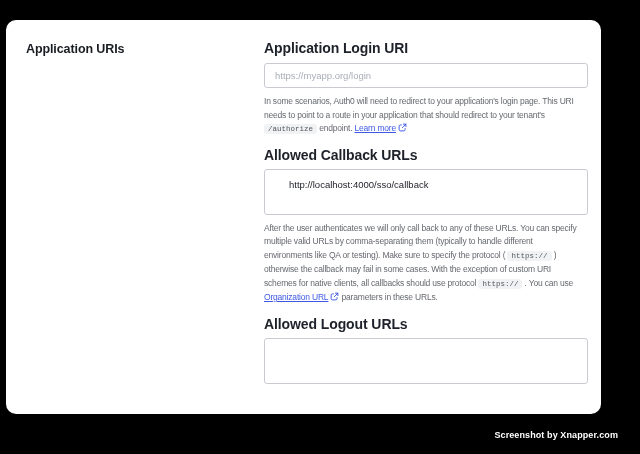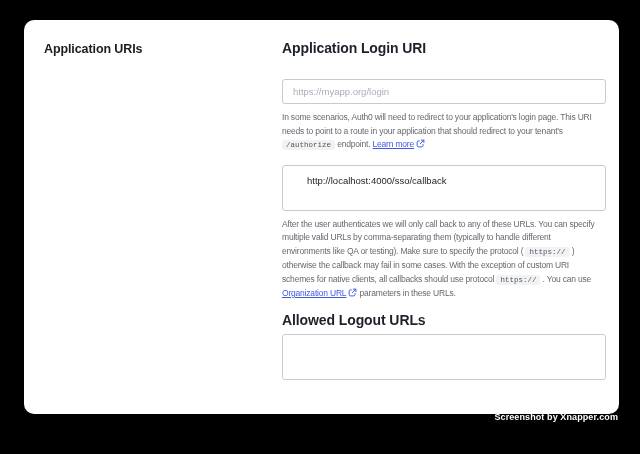--- a/index.html
+++ b/index.html
@@ -13,21 +13,21 @@
     overflow: hidden;
   }
   .stage {
     position: absolute;
     inset: 0;
     width: 640px;
     height: 454px;
   }
   .card {
     position: absolute;
-    left: 24px;
+    left: 6px;
     top: 20px;
     width: 595px;
     height: 394px;
     background: #ffffff;
     border-radius: 10px;
     box-shadow: 0 12px 34px rgba(0,0,0,0.55);
     overflow: hidden;
     display: flex;
     box-sizing: border-box;
     padding: 22px 13px 0 20px;
@@ -49,21 +49,21 @@
   }
   .field-label {
     font-size: 14px;
     font-weight: 700;
     color: #1d2129;
     letter-spacing: -0.1px;
     line-height: 13px;
     display: block;
   }
   .text-input {
-    margin-top: 24px;
+    margin-top: 8px;
     width: 100%;
     box-sizing: border-box;
     height: 25px;
     border: 1px solid #c9cbd1;
     border-radius: 3px;
     padding: 0 10px;
     font-family: "Liberation Sans", "DejaVu Sans", sans-serif;
     font-size: 9.5px;
     color: #1b1e24;
     outline: none;
@@ -118,21 +118,21 @@
     height: 9px;
     vertical-align: -1px;
     margin-left: 2px;
     color: #3f59e4;
   }
   .section-gap-1 { margin-top: 12px; }
   .section-gap-2 { margin-top: 13px; }
   .watermark {
     position: absolute;
     right: 22px;
-    bottom: 32px;
+    bottom: 14px;
     color: #ffffff;
     font-size: 9px;
     font-weight: 700;
     letter-spacing: 0.1px;
   }
 </style>
 </head>
 <body>
 
 <div class="stage">
@@ -149,20 +149,21 @@
         <label class="field-label">Application Login URI</label>
         <input class="text-input" type="text" placeholder="https://myapp.org/login" style="">
         <p class="help">In some scenarios, Auth0 will need to redirect to your application's login page. This URI needs to point to a route in your application that should redirect to your tenant's <code class="chip">/authorize</code> endpoint. <a class="hlink">Learn more</a><svg class="ext-icon" viewBox="0 0 12 12" fill="none" stroke="currentColor" stroke-width="1.3" stroke-linecap="round" stroke-linejoin="round">
               <path d="M4.6 2.6H3.1c-0.9 0-1.6 0.7-1.6 1.6v4.7c0 0.9 0.7 1.6 1.6 1.6h4.7c0.9 0 1.6-0.7 1.6-1.6V7.4"></path>
               <path d="M7.2 1.5h3.3v3.3"></path>
               <path d="M10.5 1.5L5.8 6.2"></path>
             </svg></p>
       </div>
 
       <div class="section-gap-1">
+        <label class="field-label">Allowed Callback URLs</label>
         <textarea class="textarea-input" style="">http://localhost:4000/sso/callback</textarea>
         <p class="help">After the user authenticates we will only call back to any of these URLs. You can specify multiple valid URLs by comma-separating them (typically to handle different environments like QA or testing). Make sure to specify the protocol ( <code class="chip">https://</code> ) otherwise the callback may fail in some cases. With the exception of custom URI schemes for native clients, all callbacks should use protocol <code class="chip">https://</code> . You can use <a class="hlink">Organization URL</a><svg class="ext-icon" viewBox="0 0 12 12" fill="none" stroke="currentColor" stroke-width="1.3" stroke-linecap="round" stroke-linejoin="round">
               <path d="M4.6 2.6H3.1c-0.9 0-1.6 0.7-1.6 1.6v4.7c0 0.9 0.7 1.6 1.6 1.6h4.7c0.9 0 1.6-0.7 1.6-1.6V7.4"></path>
               <path d="M7.2 1.5h3.3v3.3"></path>
               <path d="M10.5 1.5L5.8 6.2"></path>
             </svg> parameters in these URLs.</p>
       </div>
 
       <div class="section-gap-2">
         <label class="field-label">Allowed Logout URLs</label>

